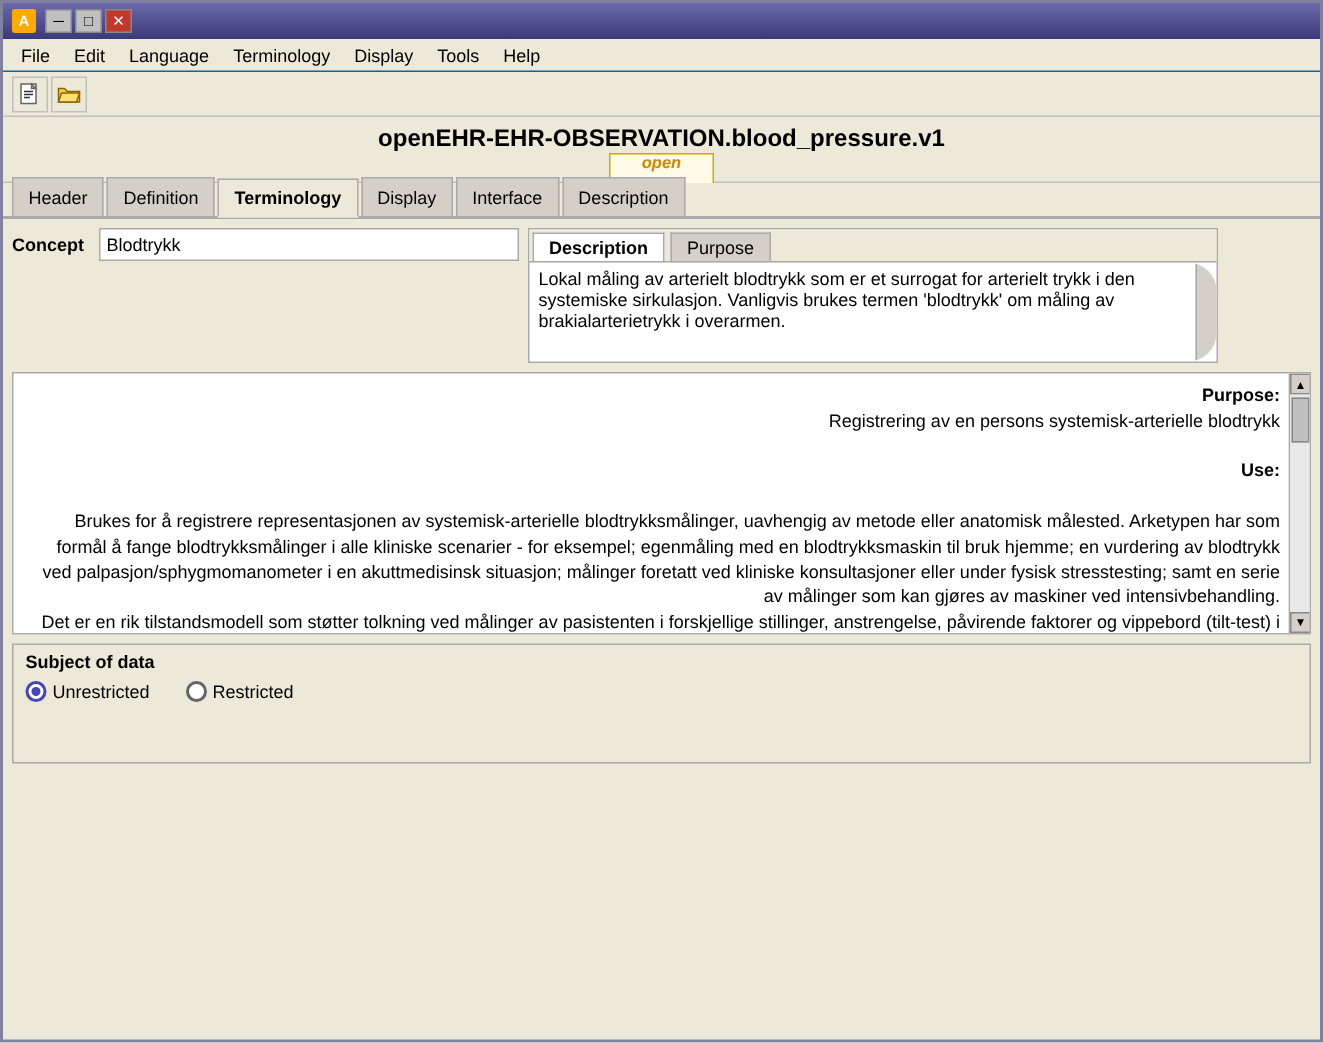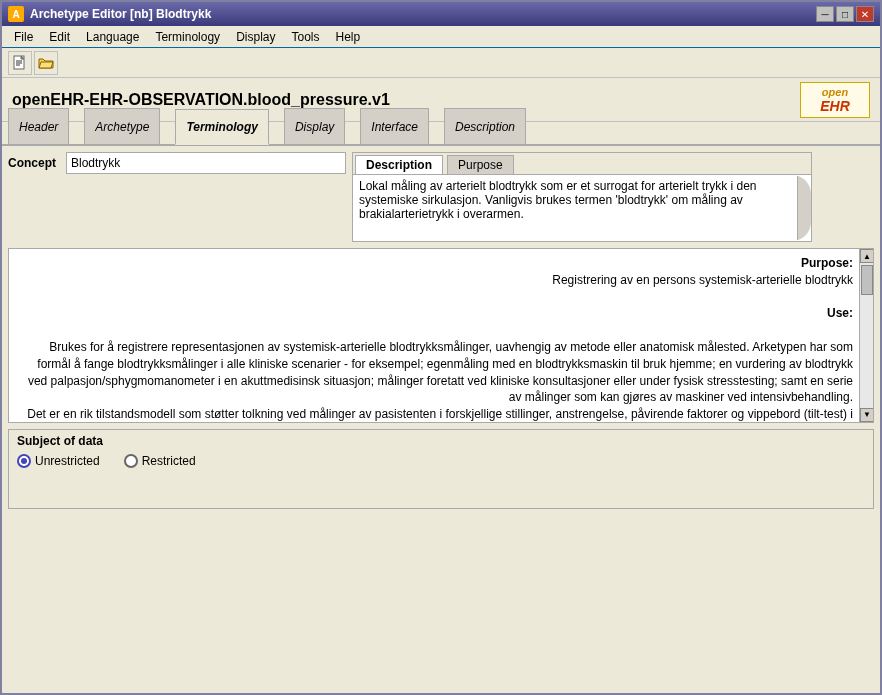--- a/index.html
+++ b/index.html
@@ -112,20 +112,21 @@
 
     
     .header-area {
       background: #ece9d8;
       display: flex;
       align-items: center;
       padding: 6px 10px;
       border-bottom: 1px solid #c0c0c0;
       flex-shrink: 0;
       height: 44px;
+      flex-direction: column;
     }
     .archetype-id {
       font-size: 16px;
       font-weight: bold;
       color: #000;
       flex: 1;
     }
     .openehr-logo {
       width: 70px;
       height: 36px;
@@ -153,26 +154,25 @@
       flex-shrink: 0;
       height: 24px;
     }
     .tab {
       padding: 3px 10px;
       border: 1px solid #aaa;
       border-bottom: none;
       background: #d4d0c8;
       cursor: pointer;
       font-size: 12px;
-      margin-right: 15px;
-      color: #000;
-      height: 36px;
-      display: flex;
-      align-items: center;
-      font-style: italic;
+      margin-right: 2px;
+      color: #000;
+      height: 26px;
+      display: flex;
+      align-items: center;
     }
     .tab.active {
       background: #ece9d8;
       border-bottom: 2px solid #ece9d8;
       font-weight: bold;
       position: relative;
       top: 1px;
     }
 
     
@@ -370,21 +370,20 @@
       width: 460px;
     }
   </style>
 </head>
 <body>
 
 <div class="window">
 
   <div class="title-bar">
     <div class="title-bar-icon">A</div>
-    <span class="title-text">Archetype Editor [nb] Blodtrykk</span>
     <div class="window-controls">
       <div class="win-btn min">─</div>
       <div class="win-btn max">□</div>
       <div class="win-btn close">✕</div>
     </div>
   </div>
 
   <div class="menu-bar">
     <span class="menu-item">File</span>
     <span class="menu-item">Edit</span>
@@ -416,21 +415,21 @@
   <div class="header-area">
     <span class="archetype-id">openEHR-EHR-OBSERVATION.blood_pressure.v1</span>
     <div class="openehr-logo">
       <div class="line1">open</div>
       <div class="line2">EHR</div>
     </div>
   </div>
 
   <div class="tab-bar">
     <div class="tab">Header</div>
-    <div class="tab">Archetype</div>
+    <div class="tab">Definition</div>
     <div class="tab active">Terminology</div>
     <div class="tab">Display</div>
     <div class="tab">Interface</div>
     <div class="tab">Description</div>
   </div>
 
   <div class="main-content">
 
     <div class="top-content">
 

